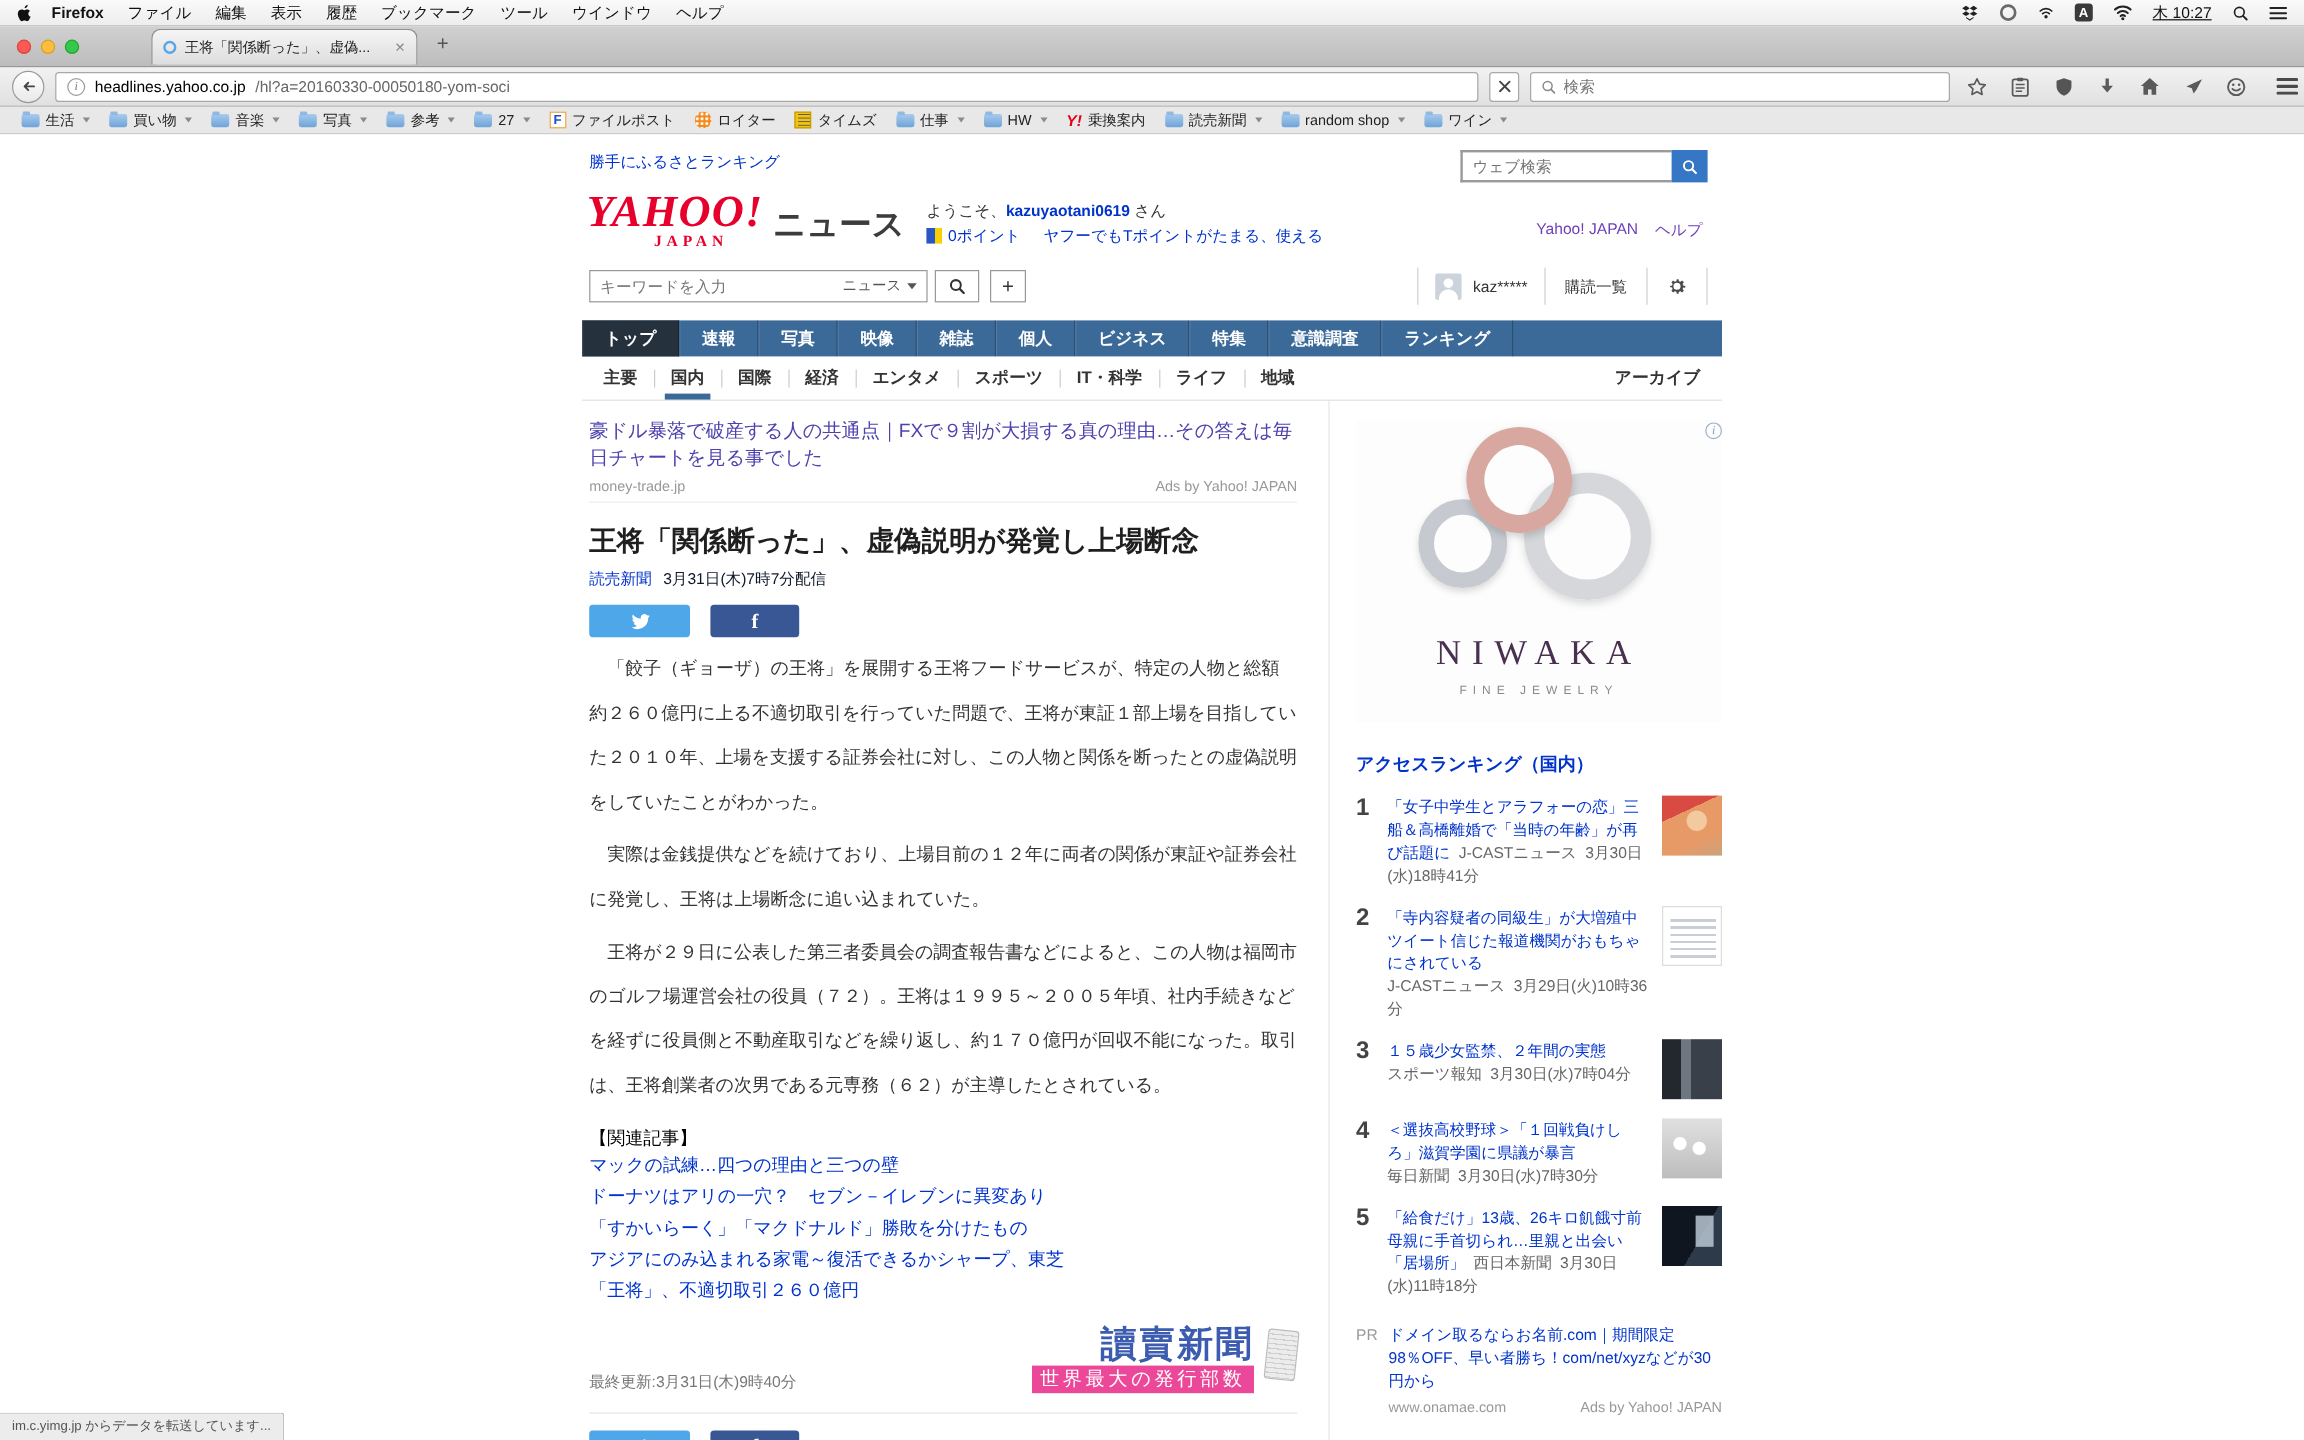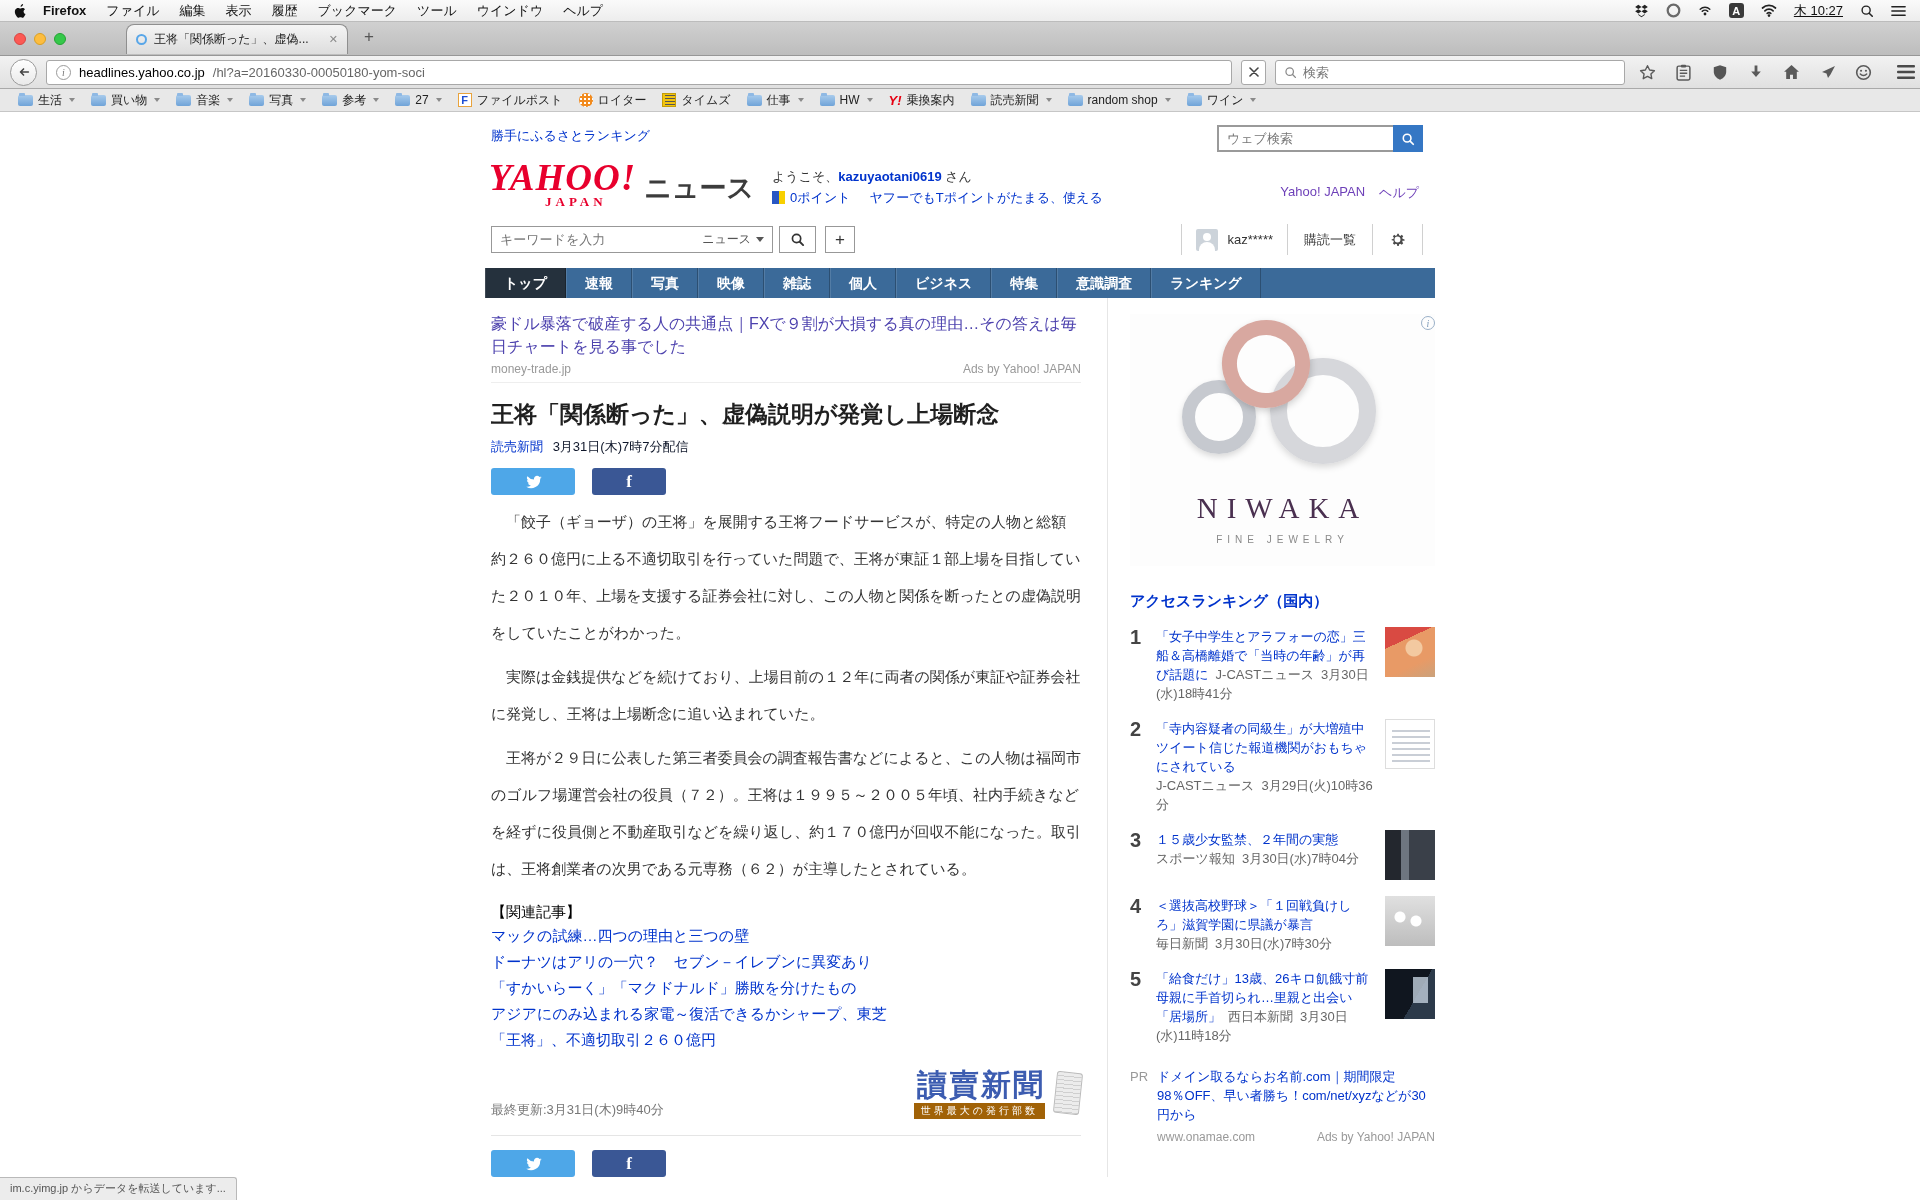--- a/index.html
+++ b/index.html
@@ -147,21 +147,21 @@
   .para + .para { margin-top:7px; }
 
   .related-head { font-size:15px; margin-top:16px; color:#000000; }
   .rel-link { display:block; font-size:15px; color:#0033cc; line-height:24px; margin-top:2px; }
 
   .article-footer { display:flex; justify-content:space-between; align-items:flex-end; margin-top:18px; }
   .last-upd { font-size:13px; color:#777; }
   .yomiuri { text-align:right; position:relative; padding-right:36px; }
   .yomiuri-name { font-family:"Liberation Serif","DejaVu Serif",serif; font-weight:bold; font-size:30px;
                   color:#3c5cb0; letter-spacing:2px; line-height:30px; }
-  .yomiuri-tag { margin-top:2px; background:#a16207; color:#fff; font-size:10px; letter-spacing:3px;
+  .yomiuri-tag { margin-top:2px; background:#ec4899; color:#fff; font-size:16px; letter-spacing:3px;
                  padding:1px 7px; display:inline-block; }
   .yomiuri-paper { position:absolute; right:0; top:2px; width:26px; height:42px;
                    background:repeating-linear-gradient(#ececec 0 3px,#cfcfcf 3px 4px);
                    border:1px solid #bbb; border-radius:3px; transform:rotate(6deg); }
   .main-divider { border:none; border-top:1px solid #e5e5e5; margin-top:16px; }
   .share-row.bottom { margin-top:14px; }
 
   
   .nw-ad { position:relative; height:252px; background:#fdfdfd; }
   .nw-info { position:absolute; top:2px; right:0; width:14px; height:14px; border:1px solid #9ab0c8; border-radius:50%;
@@ -509,20 +509,32 @@
     <span class="pnav">写真</span>
     <span class="pnav">映像</span>
     <span class="pnav">雑誌</span>
     <span class="pnav">個人</span>
     <span class="pnav">ビジネス</span>
     <span class="pnav">特集</span>
     <span class="pnav">意識調査</span>
     <span class="pnav">ランキング</span>
   </div>
 
+  <div class="secondary-nav">
+    <span class="snav">主要</span>
+    <span class="snav active">国内</span>
+    <span class="snav">国際</span>
+    <span class="snav">経済</span>
+    <span class="snav">エンタメ</span>
+    <span class="snav">スポーツ</span>
+    <span class="snav">IT・科学</span>
+    <span class="snav">ライフ</span>
+    <span class="snav">地域</span>
+    <span class="archive">アーカイブ</span>
+  </div>
 
   <div class="cols">
 
     <div class="main-col">
 
       <a class="top-ad-title" style="display:block;">豪ドル暴落で破産する人の共通点｜FXで９割が大損する真の理由…その答えは毎日チャートを見る事でした</a>
       <div class="top-ad-meta">
         <span>money-trade.jp</span>
         <span>Ads by Yahoo! JAPAN</span>
       </div>

